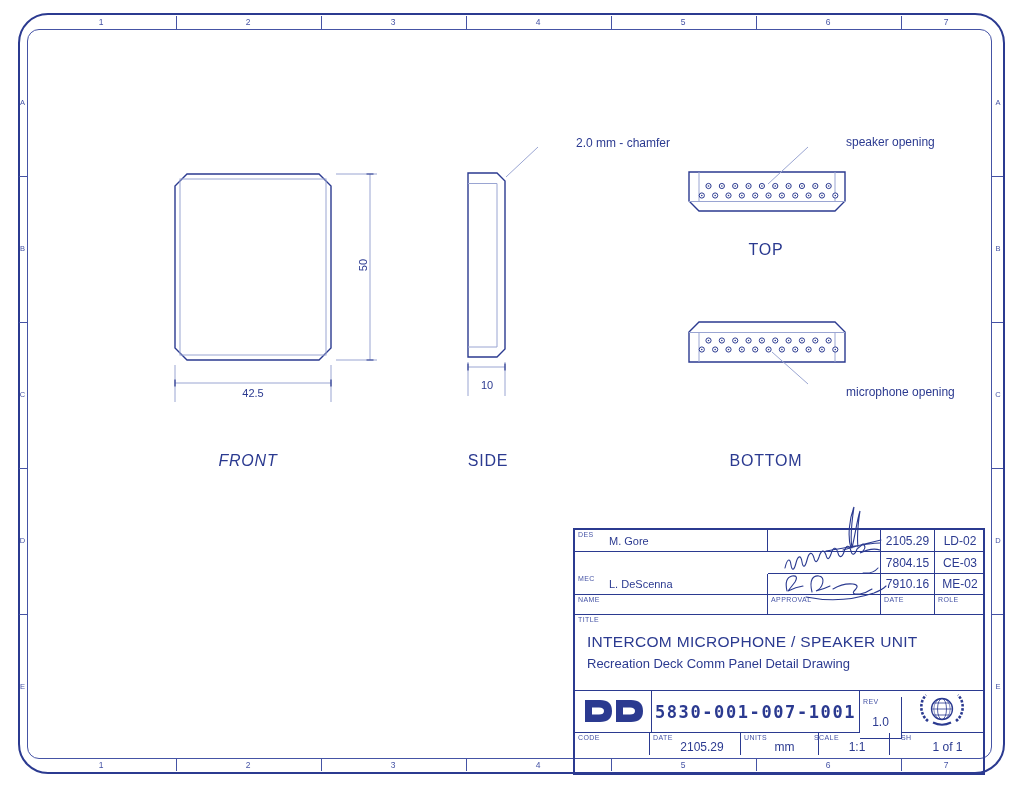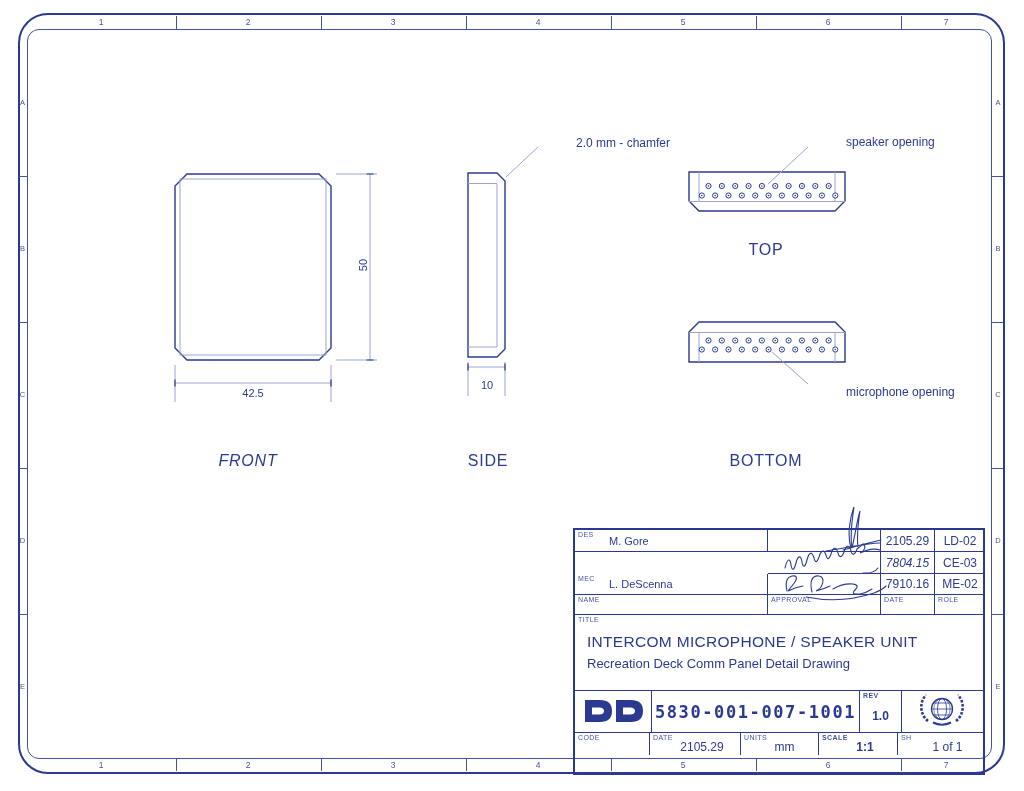--- a/index.html
+++ b/index.html
@@ -267,21 +267,21 @@
     </div>
     <div class="cell" style="left:193px;top:0;width:113px;height:22px;"></div>
     <div class="cell" style="left:306px;top:0;width:54px;height:22px;">
       <span class="centerval">2105.29</span>
     </div>
     <div class="cell noR" style="left:360px;top:0;width:50px;height:22px;">
       <span class="centerval">LD-02</span>
     </div>
 
     <div class="cell" style="left:193px;top:22px;width:113px;height:22px;"></div>
-    <div class="cell" style="left:306px;top:22px;width:54px;height:22px;font-style:italic;">
+    <div class="cell" style="left:306px;top:22px;width:54px;height:22px;">
       <span class="centerval">7804.15</span>
     </div>
     <div class="cell noR" style="left:360px;top:22px;width:50px;height:22px;">
       <span class="centerval">CE-03</span>
     </div>
 
     <div class="cell" style="left:0;top:44px;width:193px;height:21px;">
       <span class="microlabel">MEC</span>
       <span class="nameval">L. DeScenna</span>
     </div>
@@ -309,38 +309,38 @@
     <div class="cell noR" style="left:0;top:85px;width:410px;height:76px;">
       <span class="microlabel">TITLE</span>
       <div class="tb-title">INTERCOM MICROPHONE / SPEAKER UNIT</div>
       <div class="tb-subtitle">Recreation Deck Comm Panel Detail Drawing</div>
     </div>
 
     <div class="cell" style="left:0;top:161px;width:77px;height:42px;"></div>
     <div class="cell" style="left:77px;top:161px;width:208px;height:42px;">
       <span class="centerval partnum">5830-001-007-1001</span>
     </div>
-    <div class="cell" style="left:285px;top:161px;width:42px;height:42px;font-weight:bold;">
+    <div class="cell" style="left:285px;top:167px;width:42px;height:42px;">
       <span class="microlabel">REV</span>
       <span class="centerval" style="padding-top:8px;">1.0</span>
     </div>
     <div class="cell noR" style="left:327px;top:161px;width:83px;height:42px;"></div>
 
     <div class="cell noB" style="left:0;top:203px;width:75px;height:22px;">
       <span class="microlabel">CODE</span>
     </div>
     <div class="cell noB" style="left:75px;top:203px;width:91px;height:22px;">
       <span class="microlabel">DATE</span>
       <span class="centerval" style="padding-top:5px;padding-left:14px;">2105.29</span>
     </div>
     <div class="cell noB" style="left:166px;top:203px;width:78px;height:22px;">
       <span class="microlabel">UNITS</span>
       <span class="centerval" style="padding-top:5px;padding-left:10px;">mm</span>
     </div>
-    <div class="cell noB" style="left:244px;top:203px;width:79px;height:22px;font-weight:bold;">
+    <div class="cell noB" style="left:236px;top:203px;width:79px;height:22px;">
       <span class="microlabel">SCALE</span>
       <span class="centerval" style="padding-top:5px;padding-left:14px;">1:1</span>
     </div>
     <div class="cell noB noR" style="left:323px;top:203px;width:87px;height:22px;">
       <span class="microlabel">SH</span>
       <span class="centerval" style="padding-top:5px;padding-left:12px;">1 of 1</span>
     </div>
   </div>
 
 </div>

